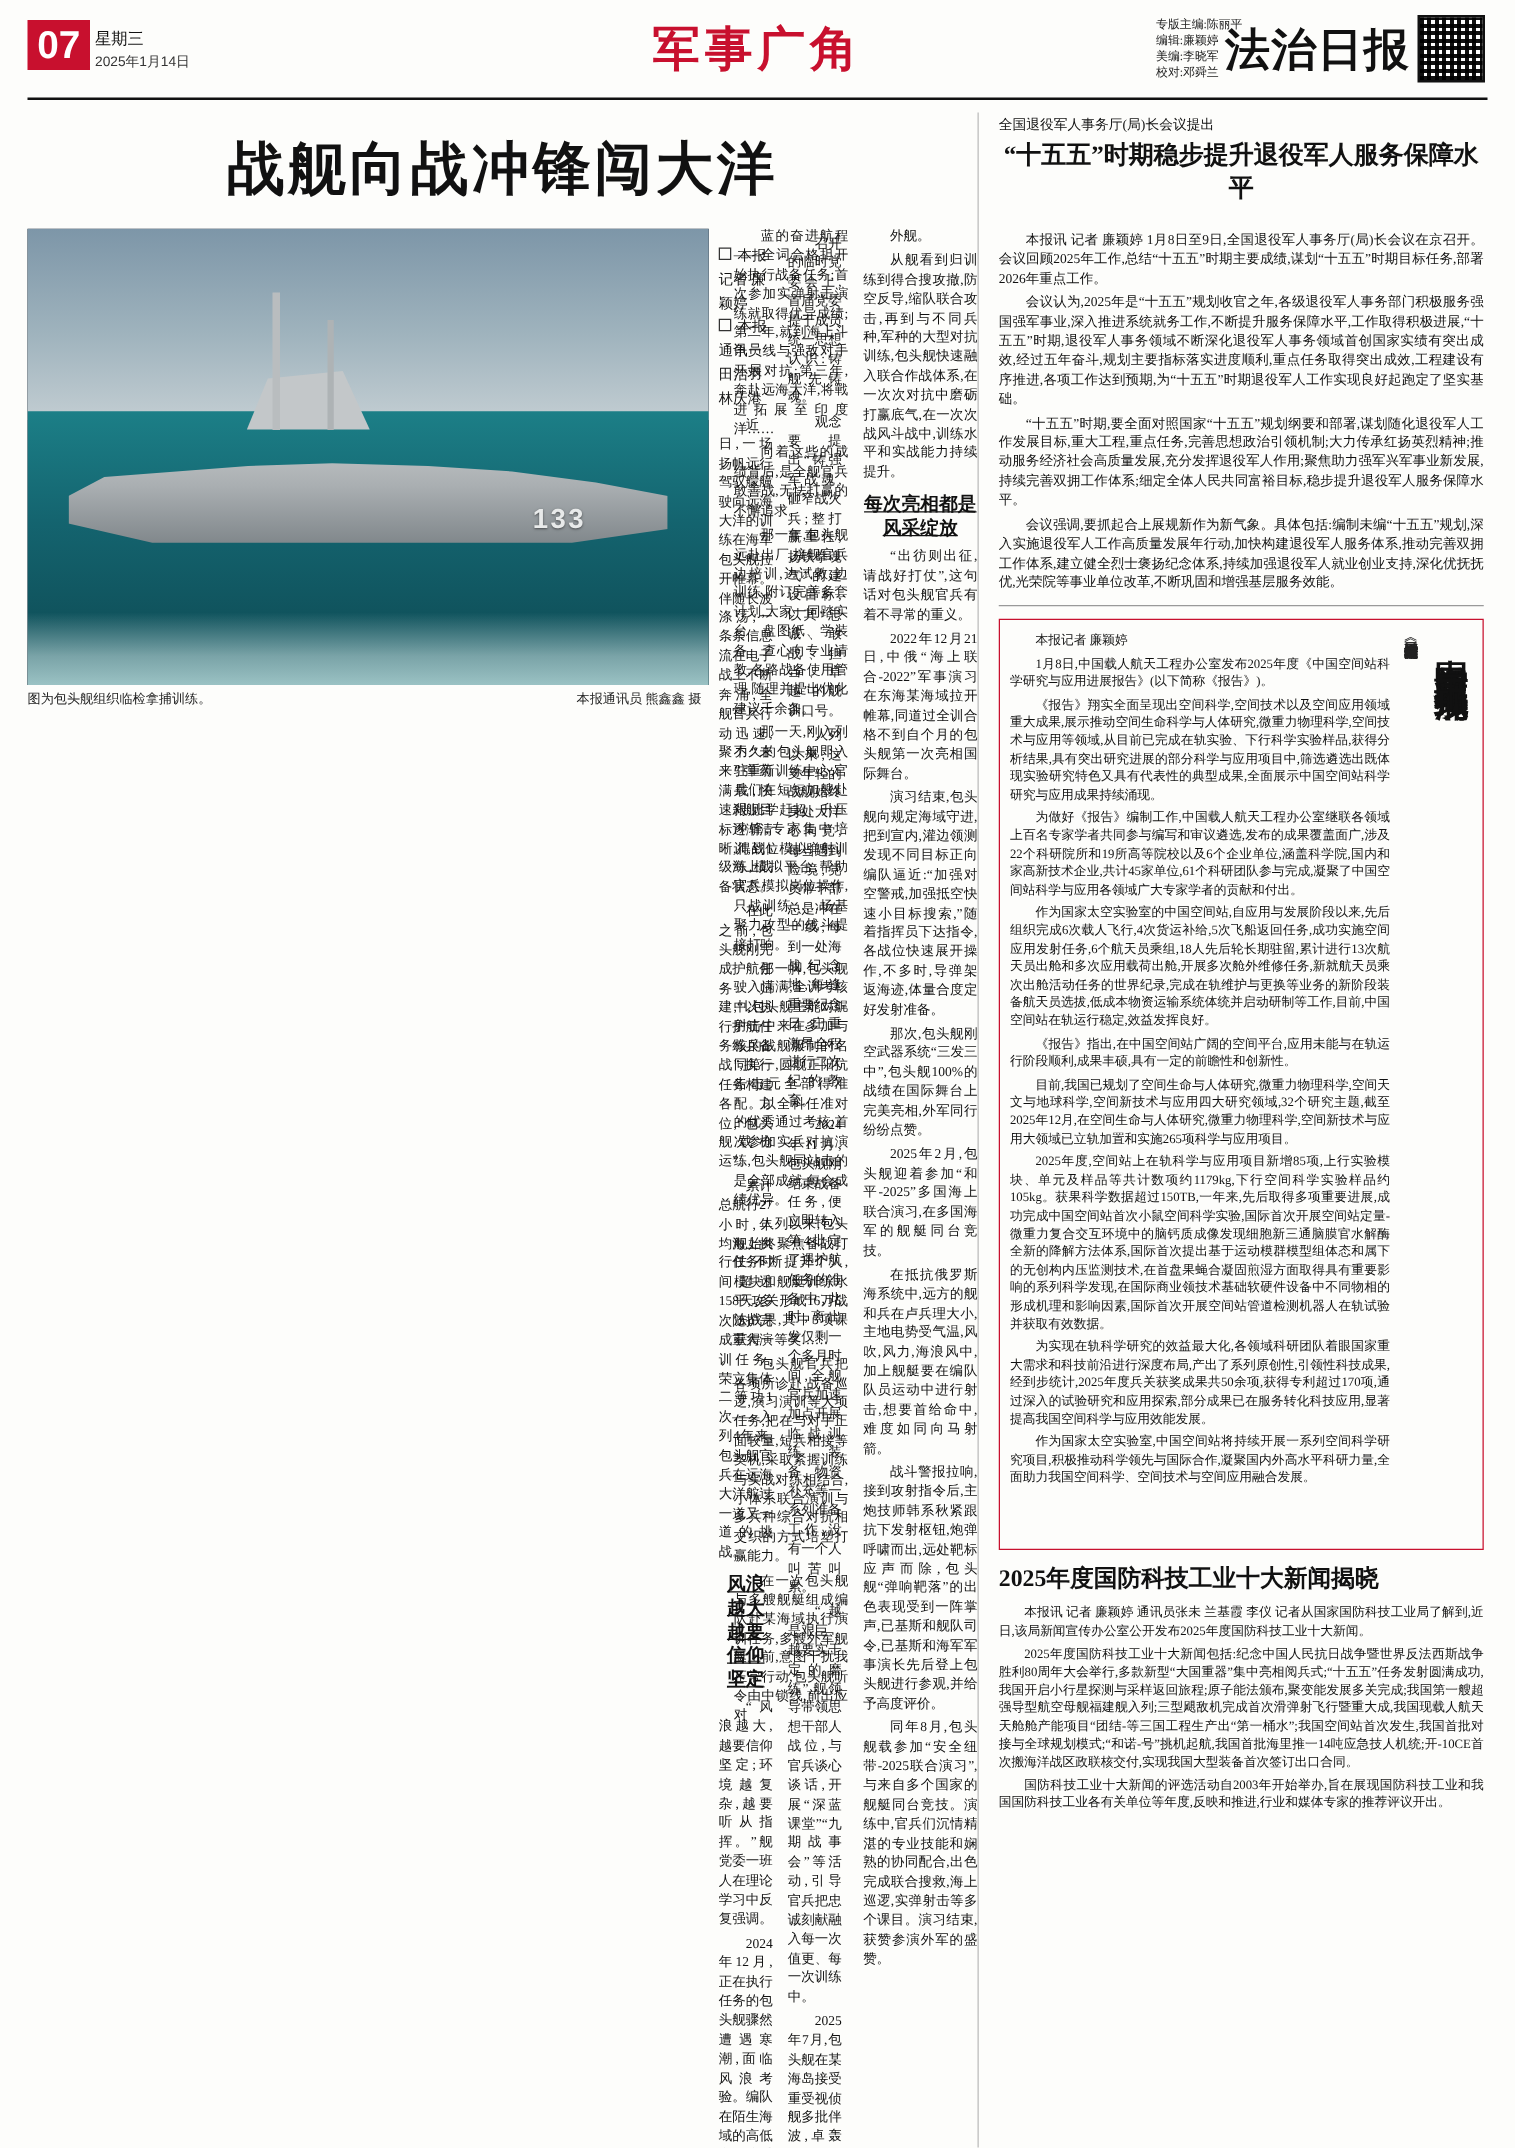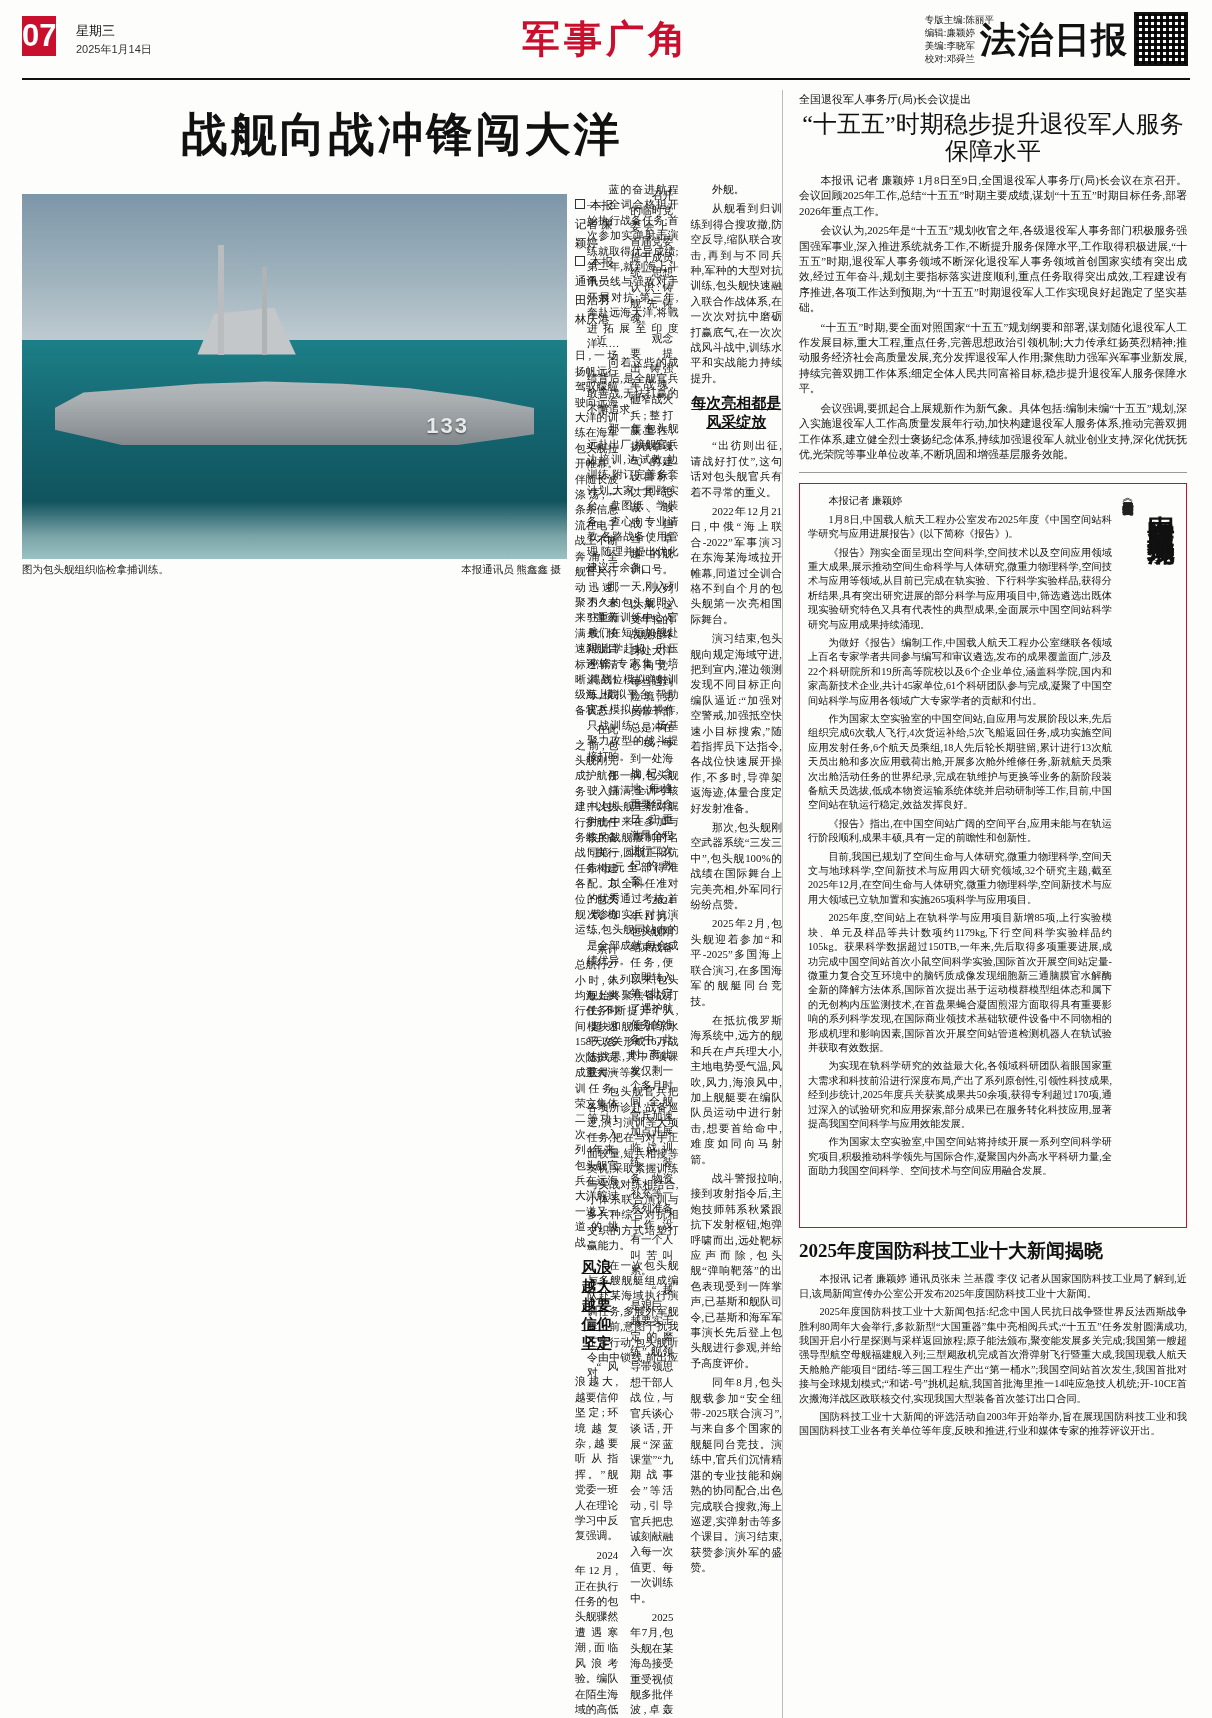--- a/index.html
+++ b/index.html
@@ -5,21 +5,21 @@
   html,body{margin:0;padding:0;}
   body{
     width:1212px;height:1718px;background:#fdfdfb;
     font-family:"Liberation Serif","DejaVu Serif",serif;
     color:#111;overflow:hidden;position:relative;
   }
   .page{position:relative;width:1212px;height:1718px;}
 
   
   .masthead{position:relative;height:78px;border-bottom:2px solid #111;margin:0 22px;}
-  .pagenum-box{position:absolute;left:0;top:16px;width:34px;height:40px;background:#c8102e;color:#fff;
+  .pagenum-box{position:absolute;left:0;top:16px;width:50px;height:40px;background:#c8102e;color:#fff;
     font-family:"Liberation Sans",sans-serif;font-weight:bold;font-size:31px;line-height:40px;text-align:center;}
   .weekday{position:absolute;left:54px;top:22px;font-size:13px;font-family:"Liberation Sans",sans-serif;}
   .issue-date{position:absolute;left:54px;top:42px;font-size:11px;color:#333;font-family:"Liberation Sans",sans-serif;}
   .section-title{position:absolute;left:0;right:0;top:14px;text-align:center;font-size:38px;font-weight:bold;
     letter-spacing:4px;color:#c8102e;font-family:"Liberation Sans",sans-serif;}
   .credits{position:absolute;right:196px;top:14px;font-size:9.5px;line-height:13px;color:#222;}
   .logo{position:absolute;right:62px;top:16px;font-size:36px;font-weight:bold;letter-spacing:1px;
     font-family:"Liberation Serif",serif;}
   .qr{position:absolute;right:2px;top:12px;width:50px;height:50px;
     background:
@@ -29,21 +29,21 @@
 
   
   .content{position:relative;margin:10px 22px 0 22px;display:flex;gap:0;}
   .left-zone{width:760px;position:relative;}
   .right-zone{width:388px;position:relative;padding-left:16px;border-left:1px solid #bbb;}
 
   
   .headline{font-size:46px;font-weight:bold;text-align:center;letter-spacing:3px;margin:14px 0 16px 0;
     font-family:"Liberation Serif",serif;}
 
-  .photo-wrap{width:539px;float:left;margin:12px 14px 6px 0;}
+  .photo-wrap{width:539px;float:left;margin:1px 14px 6px 0;}
   .photo{width:545px;height:365px;position:relative;overflow:hidden;background:#123;}
   .sky{position:absolute;left:0;top:0;width:100%;height:42%;
     background:linear-gradient(180deg,#7d96a8 0%,#9fb3bd 55%,#c2cdd2 100%);}
   .sea{position:absolute;left:0;top:40%;width:100%;height:60%;
     background:linear-gradient(180deg,#1c7f87 0%,#14646f 40%,#0d4750 100%);}
   .foam{position:absolute;left:0;bottom:0;width:100%;height:16%;
     background:linear-gradient(180deg,rgba(255,255,255,0) 0%,rgba(210,235,235,.55) 60%,rgba(190,225,225,.8) 100%);}
   .ship{position:absolute;left:6%;top:40%;width:88%;height:30%;
     background:linear-gradient(180deg,#cfd3d4 0%,#a9aeb1 55%,#7d8488 100%);
     clip-path:polygon(0% 62%,6% 48%,18% 44%,30% 40%,44% 38%,60% 40%,74% 44%,88% 52%,100% 62%,100% 86%,84% 96%,14% 96%,0% 82%);}
@@ -60,21 +60,21 @@
   p{margin:0 0 4px 0;font-size:10.8px;line-height:15.4px;text-align:justify;text-indent:2em;}
   .sub-h{font-size:15px;font-weight:bold;text-align:center;margin:8px 0 6px 0;text-decoration:underline;}
 
   .lower-left-cols{display:flex;gap:12px;}
   .lcol{width:178px;}
   .lcol2{width:178px;}
   .lcol3{width:186px;}
 
   
   .r-kicker{font-size:11px;text-align:left;margin:2px 0 4px;}
-  .r-head{font-size:24px;font-weight:normal;text-align:center;line-height:27px;margin-bottom:8px;}
+  .r-head{font-size:20px;font-weight:bold;text-align:center;line-height:27px;margin-bottom:20px;}
   .rule{border-top:1px solid #999;margin:10px 0;}
 
   .vert-box{border:1.6px solid #c8102e;padding:10px 8px;display:flex;flex-direction:row-reverse;gap:8px;height:745px;box-sizing:border-box;}
   .vert-title{writing-mode:vertical-rl;text-orientation:upright;font-size:27px;font-weight:bold;
     line-height:34px;letter-spacing:2px;height:100%;}
   .vert-sub{writing-mode:vertical-rl;text-orientation:upright;font-size:11.5px;line-height:16px;height:100%;color:#222;}
   .vert-body{flex:1;overflow:hidden;}
   .vert-body p{font-size:10.2px;line-height:14.4px;}
 
   .r-bottom-head{font-size:19px;font-weight:bold;text-align:left;margin:10px 0 8px;}

